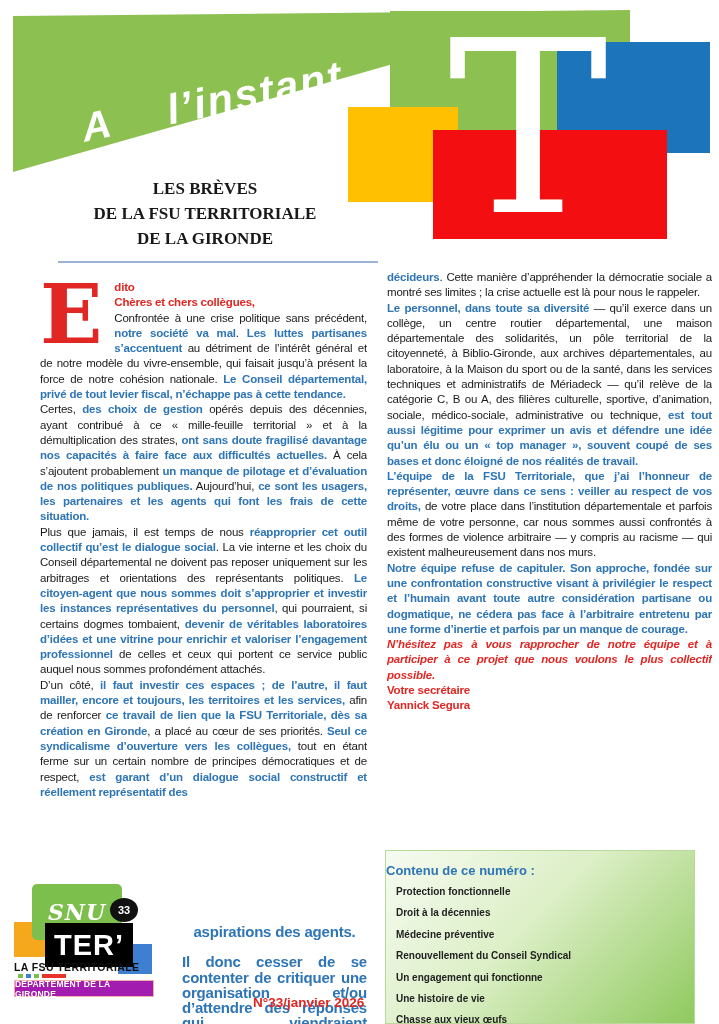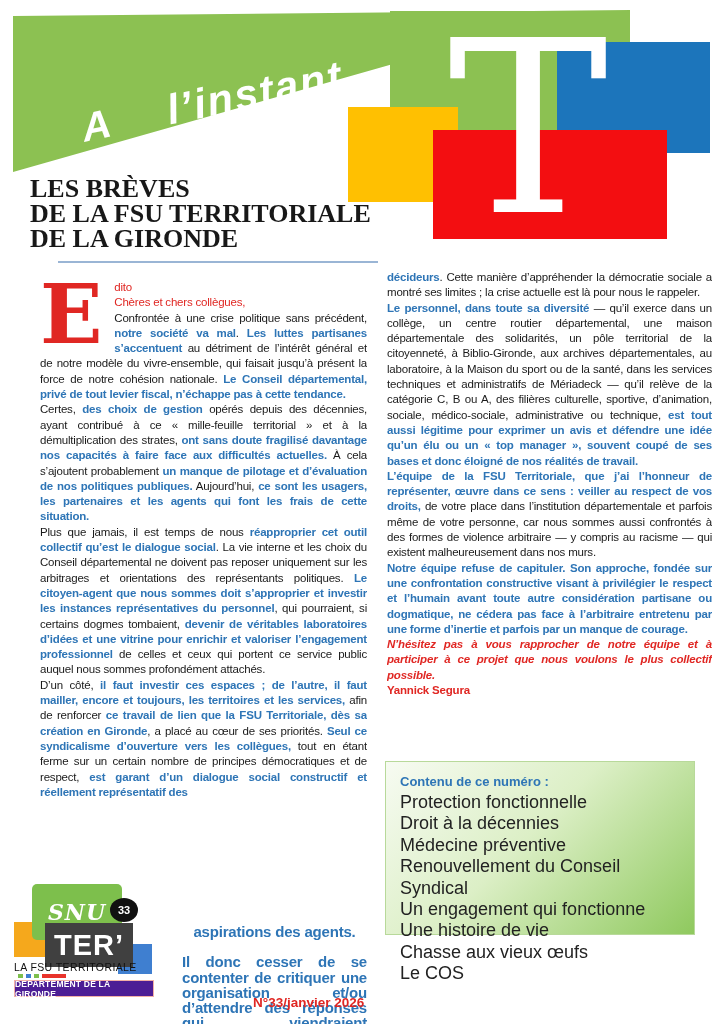--- a/index.html
+++ b/index.html
@@ -20,79 +20,79 @@
   .sq-yellow{position:absolute;left:348px;top:107px;width:110px;height:95px;
     background:var(--yellow);z-index:2;}
   .sq-blue{position:absolute;left:557px;top:42px;width:153px;height:111px;
     background:var(--blue_square);z-index:2;}
   .sq-red{position:absolute;left:433px;top:130px;width:234px;height:109px;
     background:var(--red_square);z-index:3;}
   .big-t{position:absolute;left:448px;top:9px;z-index:4;color:#fff;
     font-family:"DejaVu Serif",serif;font-size:240px;line-height:1;font-weight:normal;}
 
   .masthead{position:absolute;left:30px;top:176px;width:350px;z-index:4;
-    font-family:"Liberation Serif",serif;font-weight:bold;
-    font-size:26px;line-height:25px;color:#181818;}
+    text-align:center;font-family:"Liberation Serif",serif;font-weight:bold;
+    font-size:17px;line-height:25px;color:#181818;}
   .divider{position:absolute;left:58px;top:261px;width:320px;height:2px;
     background:var(--divider);z-index:4;}
 
   
   .col{position:absolute;font-size:11.5px;line-height:15.3px;letter-spacing:-0.2px;
     text-align:justify;color:#1a1a1a;}
   .col p{margin:0;}
   .col-left{left:40px;top:280px;width:327px;height:602px;overflow:hidden;}
   .col-right{left:387px;top:270px;width:325px;height:534px;overflow:hidden;}
 
   .seg-k{color:#1a1a1a;}
   .seg-b{color:var(--text_blue);font-weight:bold;}
   .seg-ri{color:var(--text_red);font-weight:bold;font-style:italic;}
 
   .dropcap{float:left;font-family:"DejaVu Serif",serif;font-weight:bold;
     font-size:82px;line-height:62px;height:62px;color:var(--text_red);
     margin:3px 12px 0 0;}
-  .edito-label,.salutation{color:var(--text_red);font-weight:normal;}
+  .edito-label,.salutation{color:var(--text_red);font-weight:bold;}
   .sig{color:var(--text_red);font-weight:bold;}
 
   
   .wrap-block{position:absolute;left:40px;top:924px;width:327px;display:flex;
     font-size:15px;line-height:15.3px;letter-spacing:-0.2px;color:#1a1a1a;}
   .logo-space{width:142px;flex:none;}
   .wrap-text{flex:1;text-align:justify;}
   .p4-tail{text-align:center;color:var(--text_blue);font-weight:bold;}
 
   
   .logo{position:absolute;left:14px;top:882px;width:142px;height:118px;z-index:6;}
   .logo-ysq{position:absolute;left:0px;top:40px;width:34px;height:35px;background:#F5A81C;}
   .logo-green{position:absolute;left:18px;top:2px;width:90px;height:56px;background:#7DBF4C;
     border-radius:5px;display:flex;align-items:center;justify-content:center;}
   .logo-snu{font-family:"DejaVu Serif",serif;font-style:italic;font-weight:bold;
     color:#fff;font-size:22px;letter-spacing:1px;}
   .logo-bsq{position:absolute;left:104px;top:62px;width:34px;height:30px;background:#3F7FD0;}
-  .logo-red{position:absolute;left:31px;top:41px;width:88px;height:44px;background:#404040;
+  .logo-red{position:absolute;left:31px;top:41px;width:88px;height:44px;background:#000000;
     display:flex;align-items:center;justify-content:center;}
   .logo-ter{color:#fff;font-weight:bold;font-size:29px;letter-spacing:1px;
     font-family:"Liberation Sans",sans-serif;}
   .logo-badge{position:absolute;left:96px;top:16px;width:28px;height:24px;background:#111;
     border-radius:50%;color:#fff;font-size:11px;font-weight:bold;display:flex;
     align-items:center;justify-content:center;z-index:2;}
   .logo-line1{position:absolute;left:0px;top:79px;width:142px;color:#111;
-    font-weight:normal;font-size:10.5px;letter-spacing:0.4px;}
+    font-weight:bold;font-size:10.5px;letter-spacing:0.4px;}
   .logo-dots{position:absolute;left:4px;top:92px;display:flex;gap:3px;align-items:center;}
   .logo-dots span{width:5px;height:4px;display:inline-block;}
   .d-blue{background:#3F7FD0;} .d-green{background:#7DBF4C;} .d-red{background:#E8332B;width:24px!important;}
-  .logo-banner{position:absolute;left:0px;top:98px;width:138px;height:15px;background:#4c1d95;
+  .logo-banner{position:absolute;left:0px;top:98px;width:138px;height:15px;background:#a21caf;
     border:1px solid #F2AFA5;color:#fff;font-weight:bold;font-size:8.5px;
     display:flex;align-items:center;justify-content:center;letter-spacing:0.2px;}
 
   
-  .toc{position:absolute;left:385px;top:761px;width:310px;height:174px;z-index:5;
-    box-sizing:border-box;border:1px solid #B8D99A;padding:9px 10px 0 14px;
+  .toc{position:absolute;left:385px;top:850px;width:310px;height:174px;z-index:5;
+    box-sizing:border-box;border:1px solid #B8D99A;padding:9px 10px 0 0;
     background:linear-gradient(135deg,#F7FBF2 0%,#DCEFC6 45%,#8FC95E 100%);}
   .toc-title{color:var(--text_blue);font-weight:bold;font-size:13px;line-height:21px;}
-  .toc-item{color:#222;font-weight:normal;font-size:18px;line-height:21.4px;}
+  .toc-item{color:#222;font-weight:bold;font-size:10px;line-height:21.4px;margin-left:10px;}
 
   .issue{position:absolute;left:253px;top:995px;color:var(--text_red);
     font-weight:bold;font-size:13.5px;}
 </style>
 </head>
 <body>
 
 <div class="page">
 
   <div class="green-banner"></div>
@@ -132,20 +132,21 @@
       <p><span class="seg-b">Il donc cesser de se contenter de critiquer une organisation et/ou d’attendre des réponses qui viendraient uniquement de nos</span></p>
     </div>
   </div>
 
   <div class="col col-right">
     <p><span class="seg-b">décideurs</span><span class="seg-k">. Cette manière d’appréhender la démocratie sociale a montré ses limites ; la crise actuelle est là pour nous le rappeler.</span></p>
     <p><span class="seg-b">Le personnel, dans toute sa diversité </span><span class="seg-k">— qu’il exerce dans un collège, un centre routier départemental, une maison départementale des solidarités, un pôle territorial de la citoyenneté, à Biblio-Gironde, aux archives départementales, au laboratoire, à la Maison du sport ou de la santé, dans les services techniques et administratifs de Mériadeck — qu’il relève de la catégorie C, B ou A, des filières culturelle, sportive, d’animation, sociale, médico-sociale, administrative ou technique, </span><span class="seg-b">est tout aussi légitime pour exprimer un avis et défendre une idée qu’un élu ou un « top manager », souvent coupé de ses bases et donc éloigné de nos réalités de travail.</span></p>
     <p><span class="seg-b">L’équipe de la FSU Territoriale, que j’ai l’honneur de représenter, œuvre dans ce sens : veiller au respect de vos droits, </span><span class="seg-k">de votre place dans l’institution départementale et parfois même de votre personne, car nous sommes aussi confrontés à des formes de violence arbitraire — y compris au racisme — qui existent malheureusement dans nos murs.</span></p>
     <p><span class="seg-b">Notre équipe refuse de capituler. Son approche, fondée sur une confrontation constructive visant à privilégier le respect et l’humain avant toute autre considération partisane ou dogmatique, ne cédera pas face à l’arbitraire entretenu par une forme d’inertie et parfois par un manque de courage.</span></p>
     <p><span class="seg-ri">N’hésitez pas à vous rapprocher de notre équipe et à participer à ce projet que nous voulons le plus collectif possible.</span></p>
+    <div class="sig">Votre secrétaire</div>
     <div class="sig">Yannick Segura</div>
   </div>
 
   <div class="logo">
     <div class="logo-ysq"></div>
     <div class="logo-green">
       <span class="logo-snu">SNU</span>
     </div>
     <div class="logo-bsq"></div>
     <div class="logo-red">

